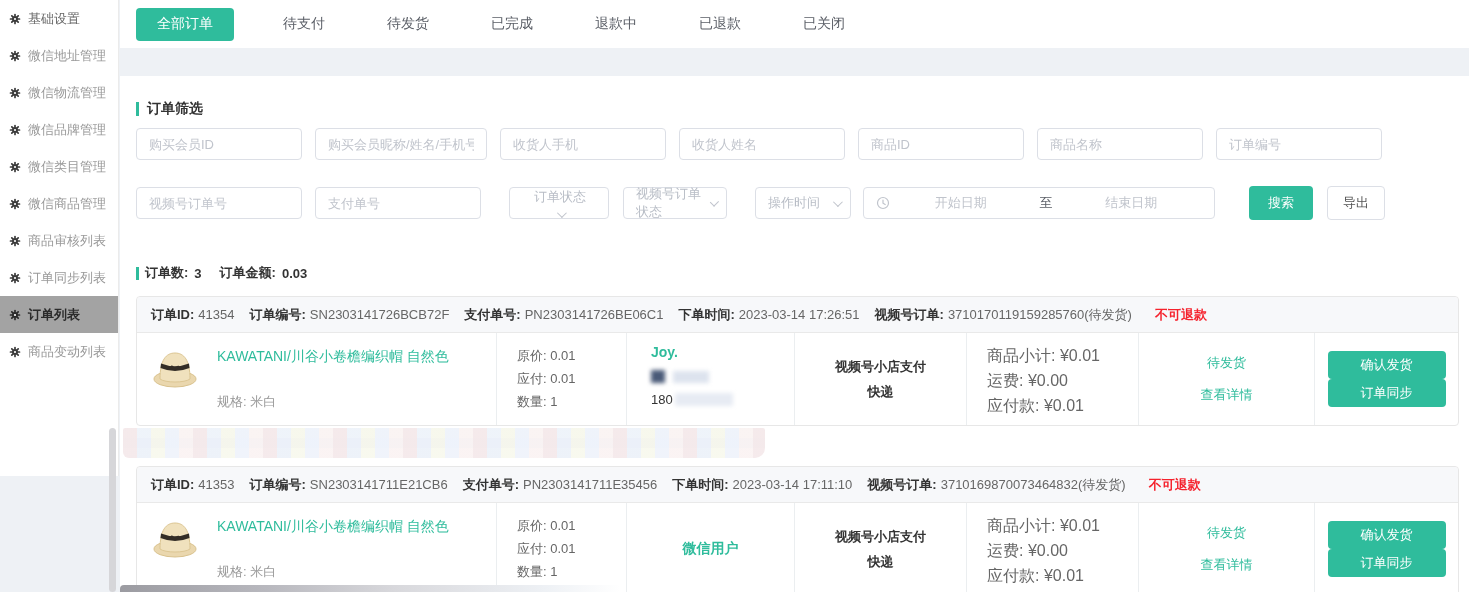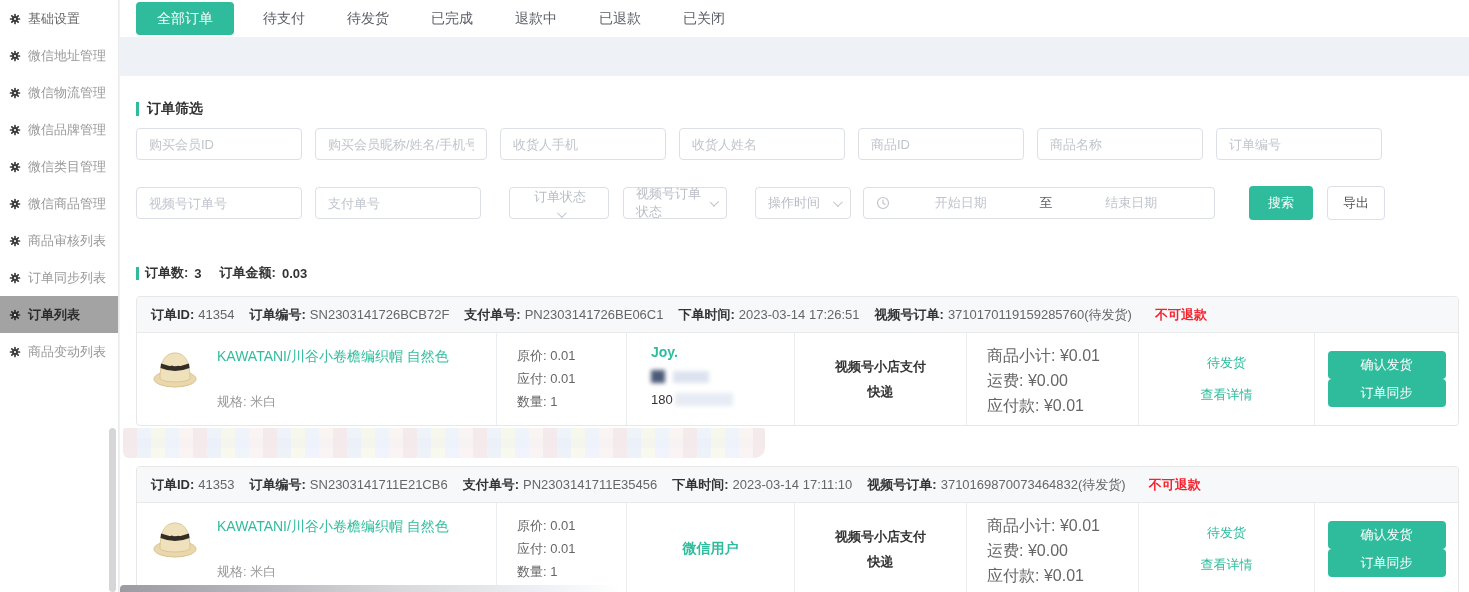--- a/index.html
+++ b/index.html
@@ -1,32 +1,32 @@
 <!DOCTYPE html>
 <html><head>
 <meta charset="utf-8">
 <style>
   * { margin:0; padding:0; box-sizing:border-box; }
   html,body { width:1469px; height:592px; overflow:hidden; }
   body { font-family:"Liberation Sans","DejaVu Sans",sans-serif; background:#eef1f5; position:relative; font-size:13px; color:#333; }
 
   
-  .sidebar { position:absolute; left:0; top:0; width:119px; height:592px; background:#fff; border-right:1px solid #ebebeb; z-index:5; }
+  .sidebar { position:absolute; left:0; top:0; width:119px; height:476px; background:#fff; border-right:1px solid #ebebeb; z-index:5; }
   .side-item { height:37px; display:flex; align-items:center; padding-left:9px; color:#999; font-size:13px; cursor:pointer; white-space:nowrap; }
   .side-item .gear { margin-right:7px; flex:0 0 auto; display:flex; }
   .side-item.first { color:#666; }
   .side-item.active { color:#2b2b2b; font-weight:bold; background:#a3a3a3; }
   .side-scroll-thumb { position:absolute; right:2px; top:428px; width:7px; height:164px; background:#d6d6d9; border-radius:4px; }
 
   
   .main { position:absolute; left:120px; top:0; width:1349px; height:592px; }
   .panel { position:absolute; left:0; right:0; background:#fff; }
 
   
-  .tabbar { top:0; height:37px; display:flex; align-items:center; padding-left:16px; }
+  .tabbar { top:0; height:48px; display:flex; align-items:center; padding-left:16px;gap:20px; }
   .tab-pill { height:33px; padding:0 21px; display:flex; align-items:center; background:#2fbc9c; color:#fff; font-size:14px; border-radius:4px; cursor:pointer; margin-right:8px; }
   .tab-plain { padding:0 21px; color:#5a5e66; font-size:14px; cursor:pointer; }
 
   
   .filter { top:76px; height:172px; }
   .sec-title { display:flex; align-items:center; padding:24px 0 0 16px; }
   .green-bar { width:3px; height:14px; background:#2fbc9c; margin-right:8px; }
   .sec-title b { font-size:14px; color:#333; }
   .frow { position:absolute; left:16px; display:flex; align-items:center; }
   .frow1 { top:52px; }

